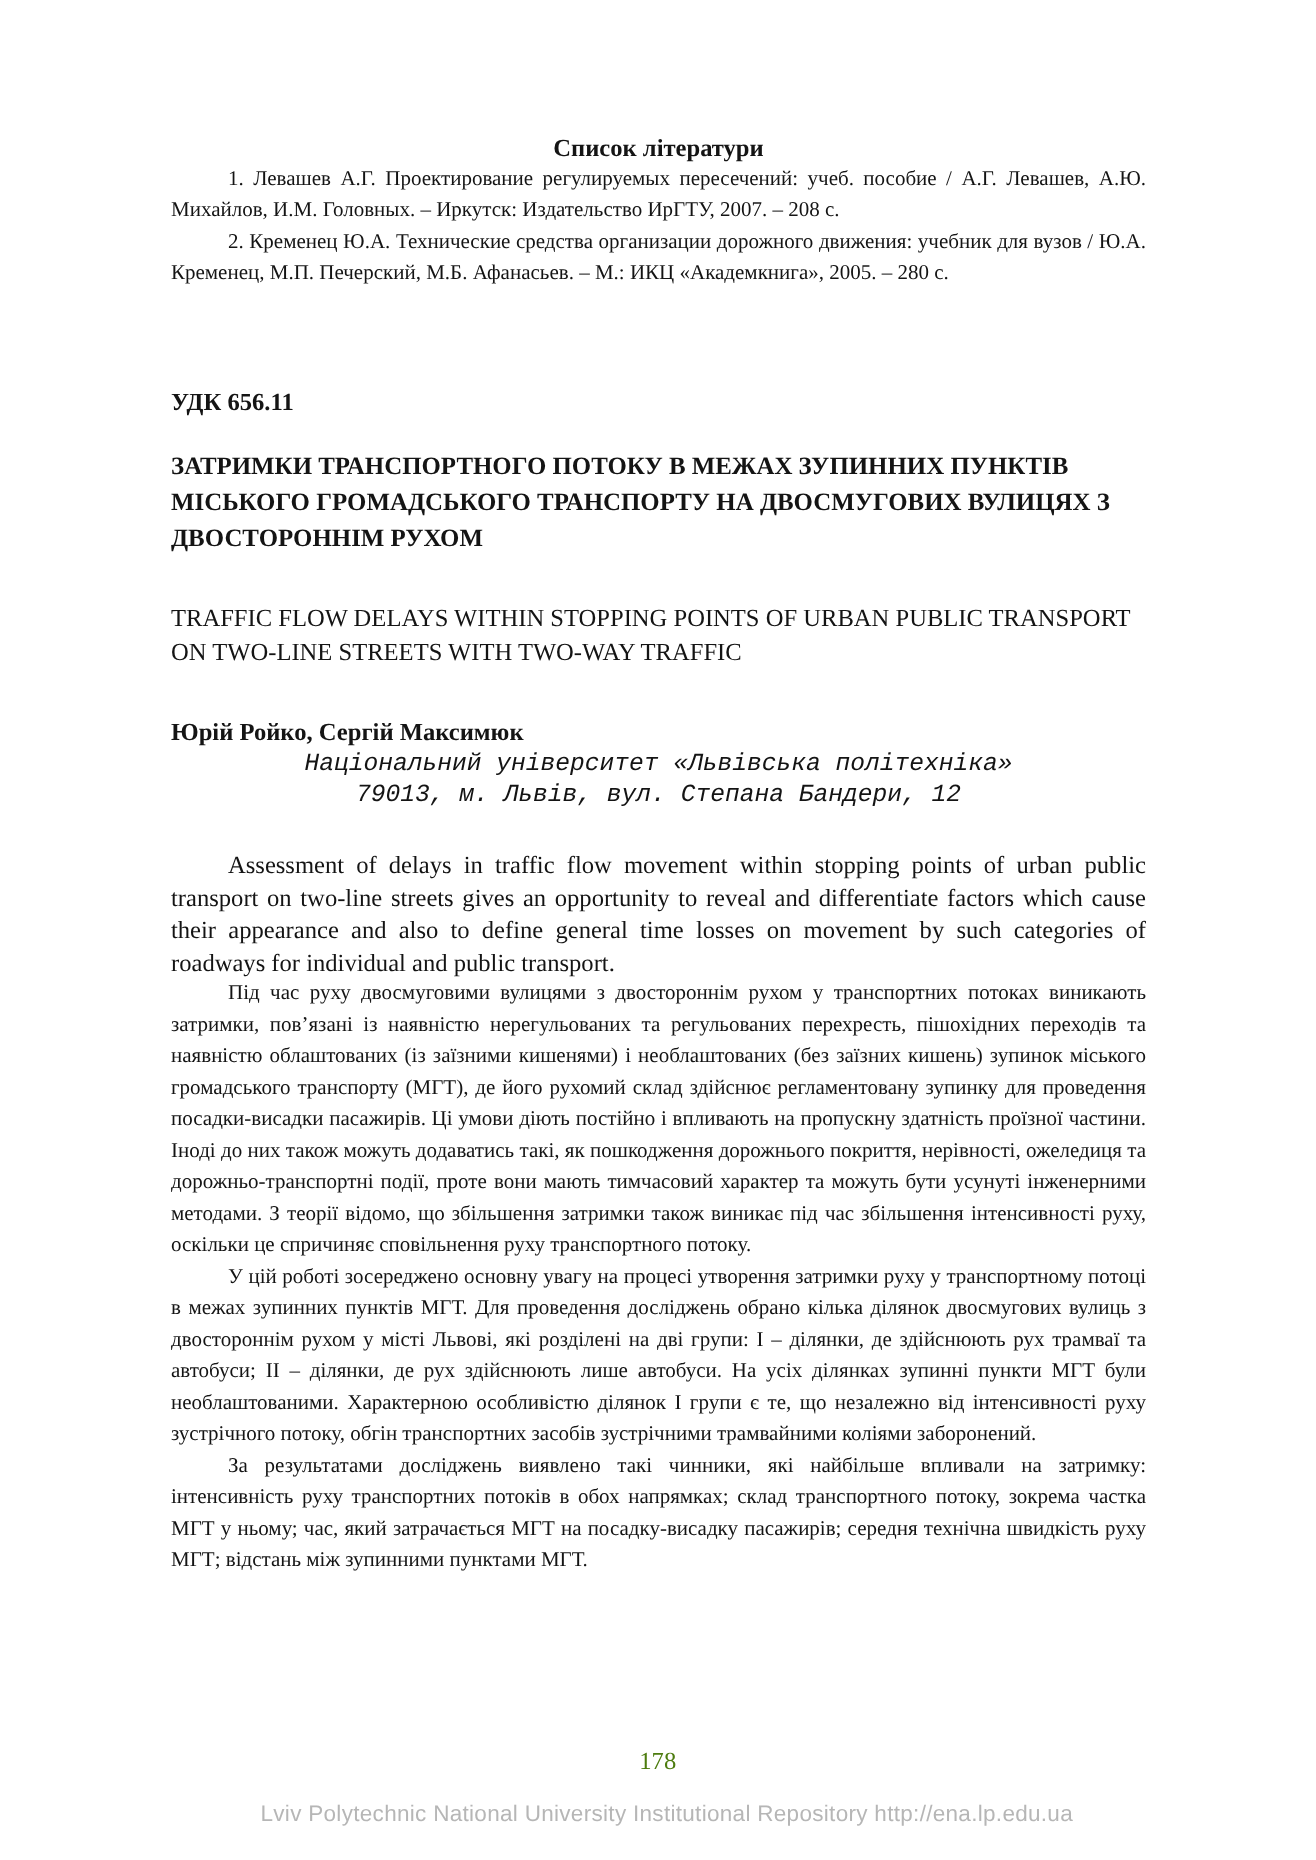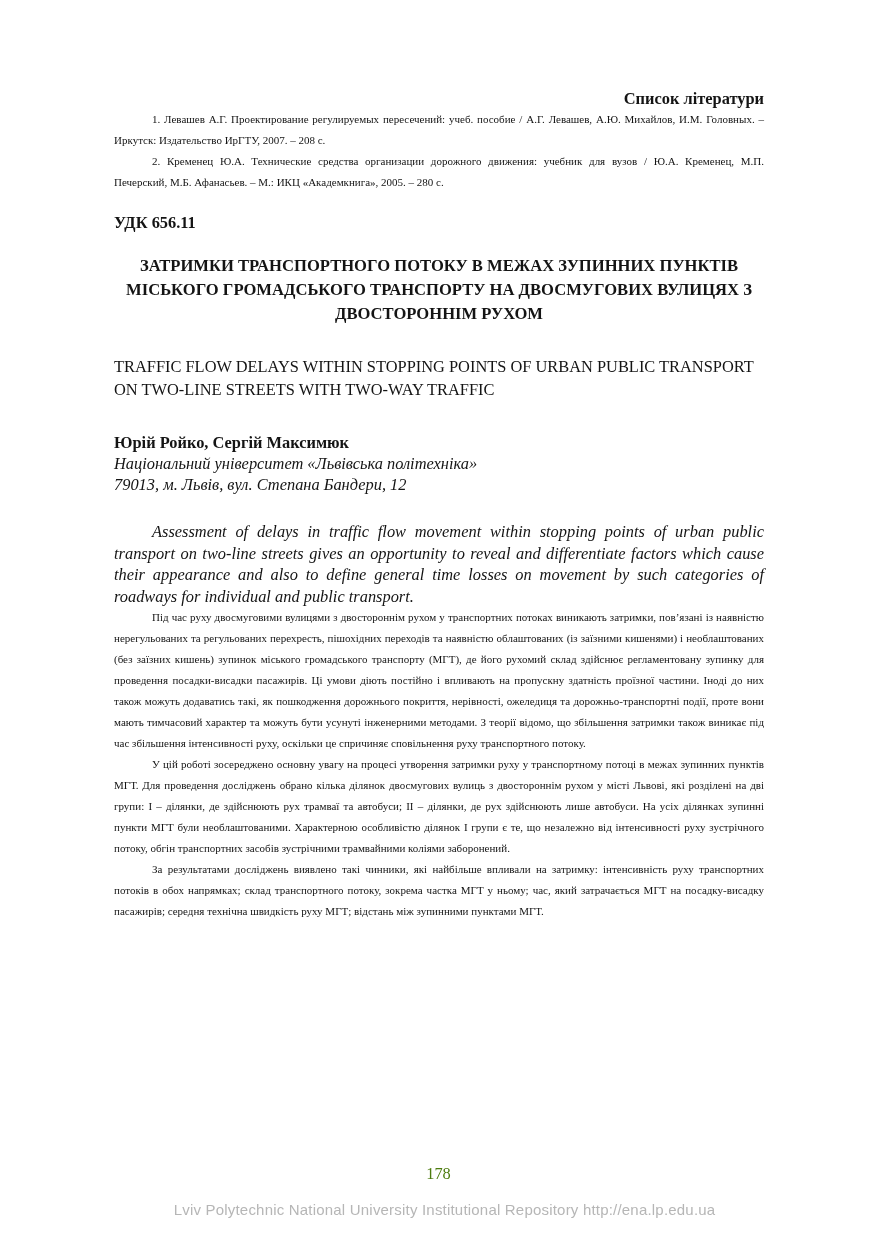--- a/index.html
+++ b/index.html
@@ -12,74 +12,74 @@
     overflow: hidden;
   }
   .page {
     position: absolute;
     inset: 0;
     padding: 88px 113px 0 114px;
   }
   .content { width: 650px; }
 
   .par {
-    font-size: 11px;
+    font-size: 14px;
     line-height: 21px;
     text-align: justify;
     text-indent: 38px;
   }
 
   .references-heading {
     font-size: 16.4px;
     line-height: 21px;
     font-weight: bold;
-    text-align: right;
+    text-align: center;
   }
 
   .udc {
-    margin-top: 19px;
+    margin-top: 64px;
     font-size: 16.4px;
     line-height: 21px;
     font-weight: bold;
   }
 
   .title-uk {
     margin-top: 21px;
     font-size: 16.6px;
     line-height: 24px;
     font-weight: bold;
-    text-align: center;
+    text-align: left;
   }
 
   .title-en {
     margin-top: 29px;
     font-size: 16.4px;
     line-height: 23px;
     font-weight: normal;
     text-align: left;
   }
 
   .authors {
     margin-top: 31px;
     font-size: 16.4px;
     line-height: 21px;
     font-weight: bold;
   }
   .affiliation, .address {
     font-size: 16.4px;
     line-height: 21px;
     font-style: italic;
-    text-align: left;
+    text-align: center;
+    font-family: Liberation Mono, monospace;
   }
 
   .abstract {
     margin-top: 26px;
     font-size: 16.4px;
     line-height: 21.5px;
-    font-style: italic;
     text-align: justify;
     text-indent: 38px;
   }
 
   .body-text { }
 
   .page-number {
     position: absolute;
     left: 0; right: 0;
     bottom: 56px;

